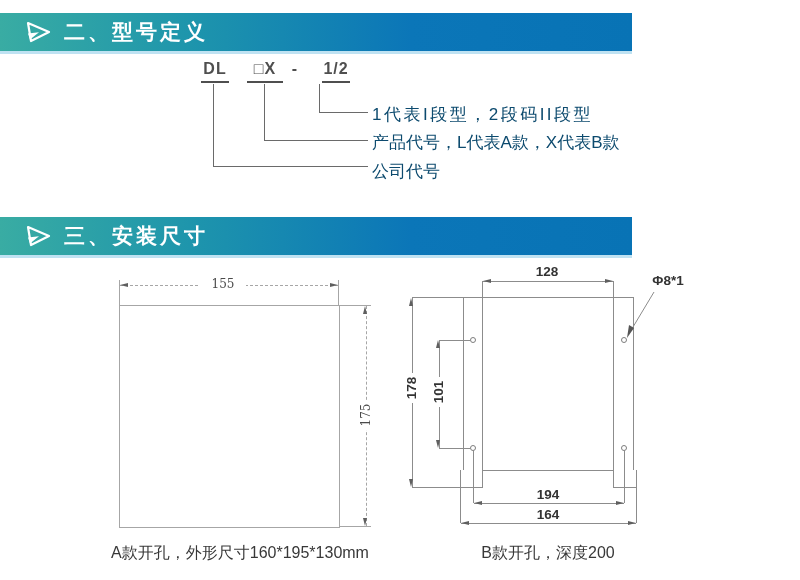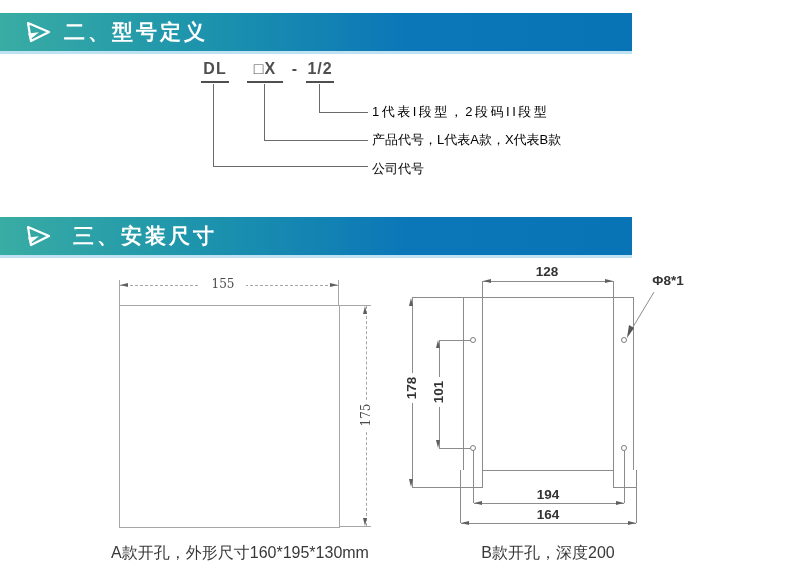--- a/index.html
+++ b/index.html
@@ -31,54 +31,54 @@
   .dimtxt.rot{transform:rotate(-90deg);width:30px;}
   .dimtxt.serif{font-family:"DejaVu Serif", serif;font-weight:400;font-size:12px;color:#4a4a4a;}
 
   .caption{position:absolute;color:#383838;font-size:16px;text-align:center;}
 
   
   .codepart{position:absolute;top:60px;font-size:16px;font-weight:700;color:#4f4f4f;
             text-align:center;padding-bottom:3px;border-bottom:2px solid #4f4f4f;letter-spacing:1px;}
   .codepart.nol{border-bottom:none;}
   .mline{position:absolute;background:#6a6a6a;}
-  .note{position:absolute;left:372px;font-size:13px;color:#000000;white-space:nowrap;}
+  .note{position:absolute;left:372px;font-size:17px;color:#0c4a6e;white-space:nowrap;}
 </style>
 </head>
 <body>
 
 <div id="page">
 
   <div class="banner" style="top:13px;">
     <svg class="aricon" viewBox="0 0 28 24">
       <path d="M4 3 L25 12 L7 21 Z" fill="none" stroke="#ffffff" stroke-width="2.2" stroke-linejoin="round"></path>
       <path d="M4 13.5 L15 12.2 L6 19.5 Z" fill="#ffffff"></path>
     </svg>
     <span class="title">二、型号定义</span>
   </div>
 
   <div>
     <span class="codepart" style="left:201px;width:28px;">DL</span>
     <span class="codepart" style="left:247px;width:36px;">□X</span>
     <span class="codepart nol" style="left:288px;width:14px;">-</span>
-    <span class="codepart" style="left:306px;width:28px;">1/2</span>
+    <span class="codepart" style="left:322px;width:28px;">1/2</span>
 
     <div class="mline" style="left:213px;top:84px;width:1px;height:82px;"></div>
     <div class="mline" style="left:264px;top:84px;width:1px;height:56px;"></div>
     <div class="mline" style="left:319px;top:84px;width:1px;height:28px;"></div>
     <div class="mline" style="left:319px;top:112px;width:49px;height:1px;"></div>
     <div class="mline" style="left:264px;top:140px;width:104px;height:1px;"></div>
     <div class="mline" style="left:213px;top:166px;width:155px;height:1px;"></div>
 
     <div class="note" style="top:103px;letter-spacing:2.5px;">1代表I段型，2段码II段型</div>
     <div class="note" style="top:131px;">产品代号，L代表A款，X代表B款</div>
     <div class="note" style="top:160px;">公司代号</div>
   </div>
 
-  <div class="banner" style="top:217px;gap:9px;">
+  <div class="banner" style="top:217px;">
     <svg class="aricon" viewBox="0 0 28 24">
       <path d="M4 3 L25 12 L7 21 Z" fill="none" stroke="#ffffff" stroke-width="2.2" stroke-linejoin="round"></path>
       <path d="M4 13.5 L15 12.2 L6 19.5 Z" fill="#ffffff"></path>
     </svg>
     <span class="title">三、安装尺寸</span>
   </div>
 
   <div>
     <div class="rect lt" style="left:119px;top:305px;width:219px;height:221px;"></div>
 

